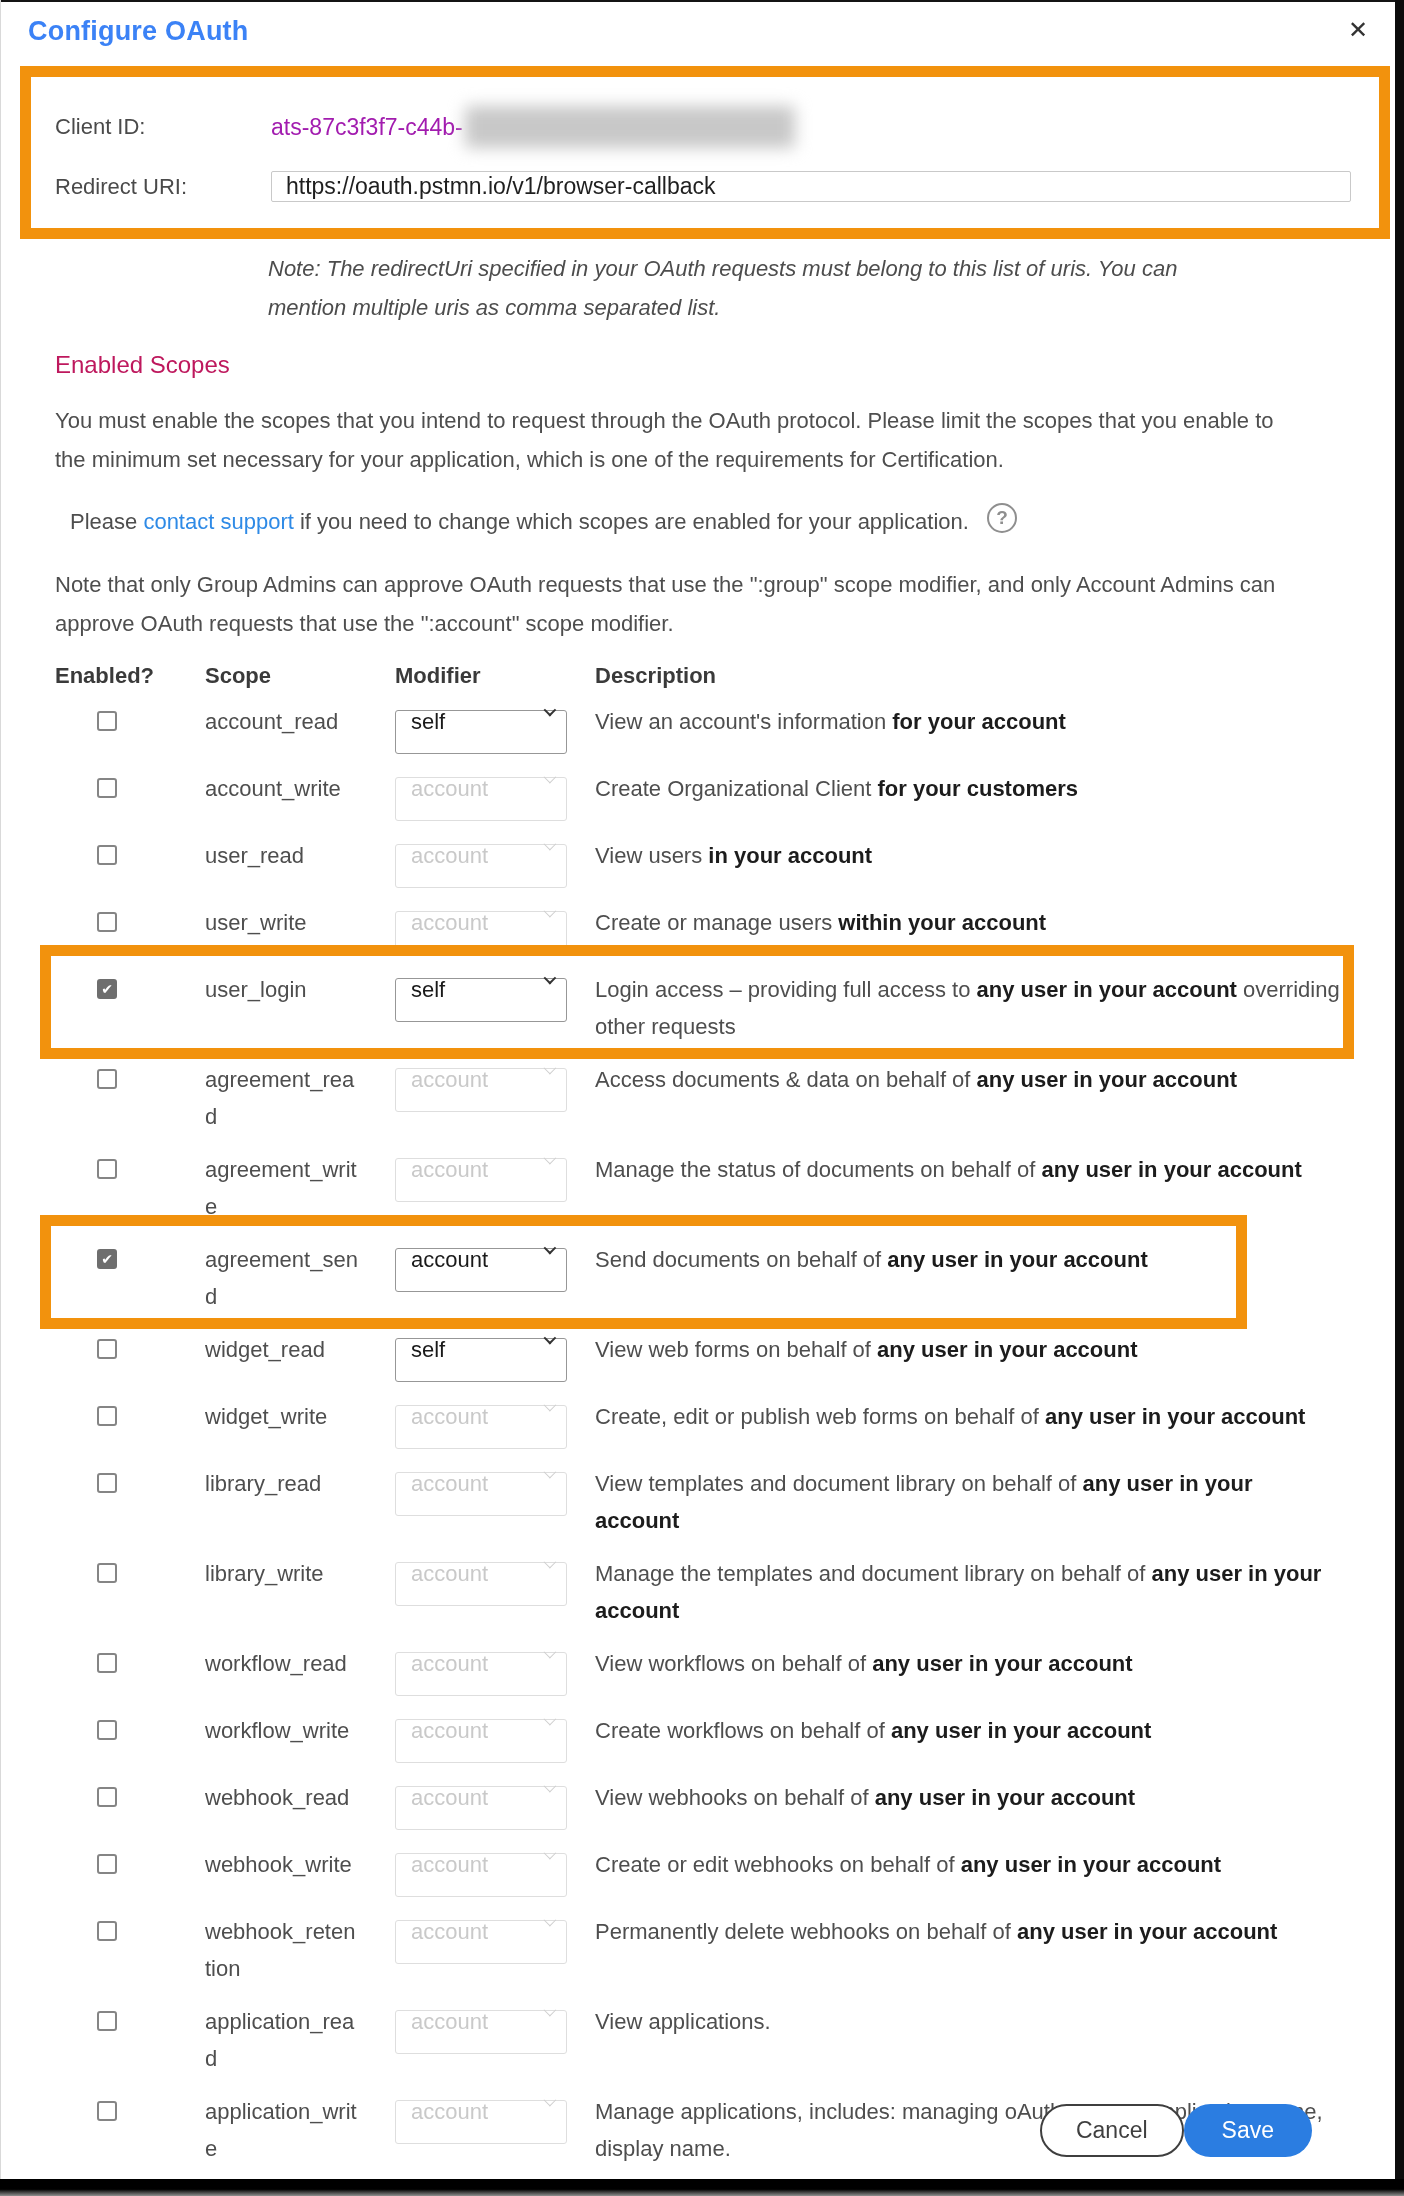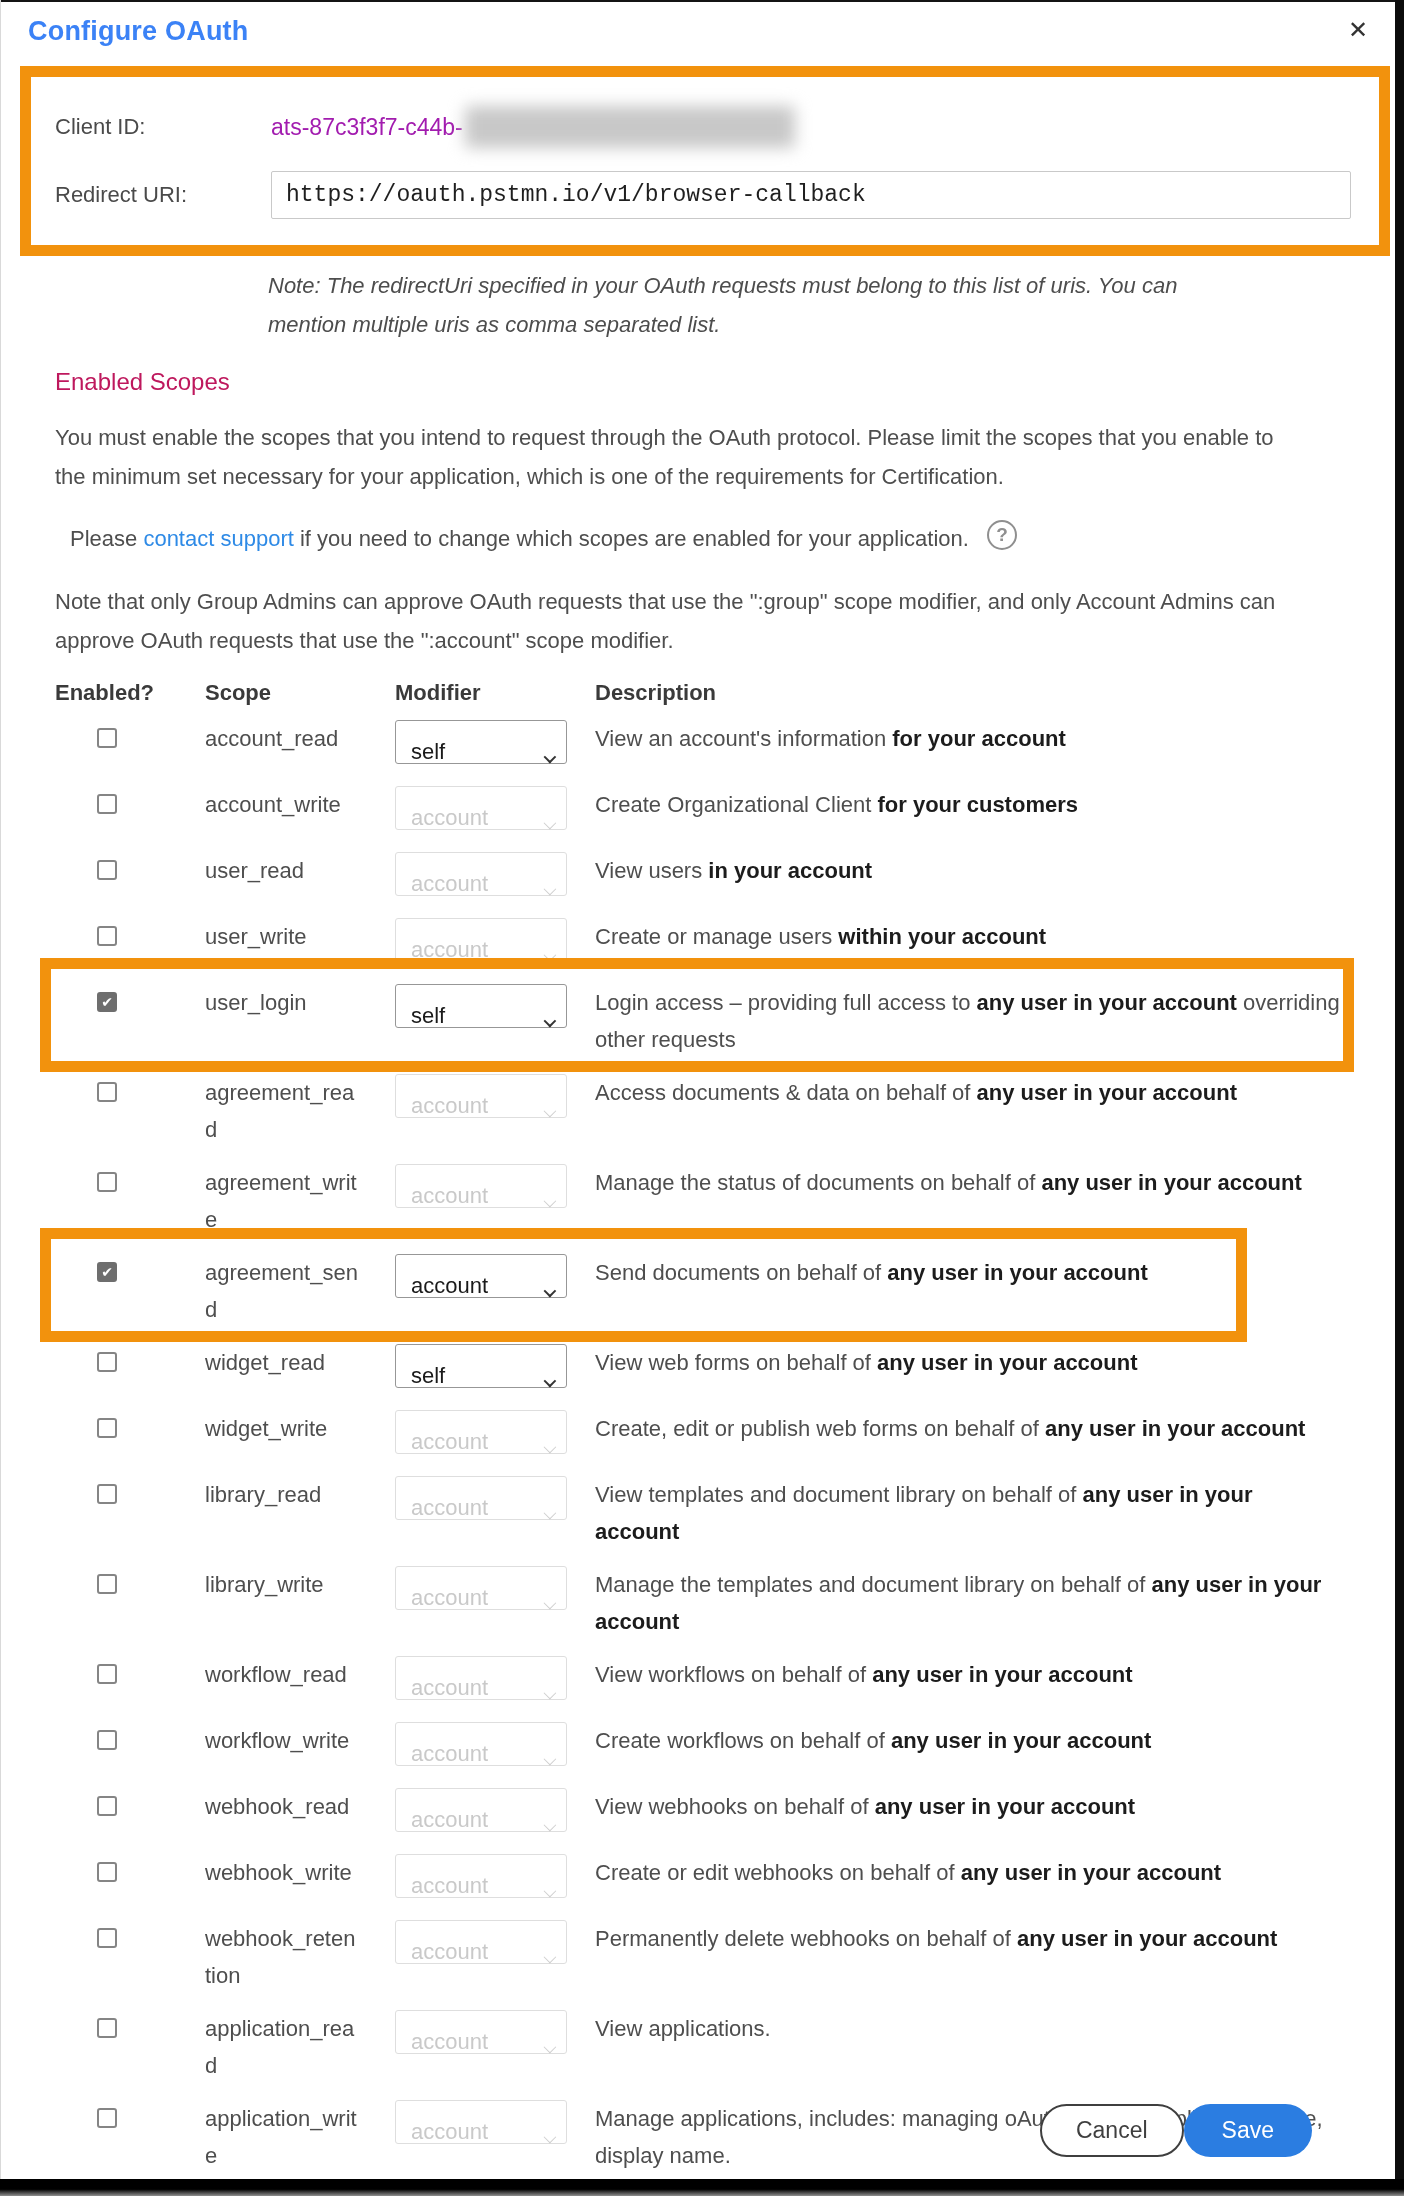--- a/index.html
+++ b/index.html
@@ -29,22 +29,22 @@
   .close{font-size:24px;color:#333;cursor:pointer;line-height:24px;margin-top:2px;margin-right:6px;}
 
   
   .fields-box{margin:19px 14px 0 20px;border:11px solid var(--orange);background:#fff;padding:20px 0 26px 24px;}
   .frow{display:flex;align-items:center;}
   .frow-client{margin-bottom:14px;min-height:60px;}
   .flabel{width:216px;font-size:22px;color:#4a4a4a;flex:none;}
   .fvalue{display:flex;align-items:center;}
   .client-val{font-size:23px;color:#a21caf;}
   .redact{display:inline-block;width:330px;height:42px;background:#c8c8c8;filter:blur(8px);border-radius:4px;margin-left:2px;}
-  .uri-input{width:1080px;height:48px;border:1px solid #c9c9c9;border-radius:2px;padding:1px 14px;
-    font-family:Liberation Mono, monospace;font-size:23px;color:#1f1f1f;outline:none;background:#fff;}
+  .uri-input{width:1080px;height:31px;border:1px solid #c9c9c9;border-radius:2px;padding:1px 14px;
+    font-family:Liberation Sans, sans-serif;font-size:23px;color:#1f1f1f;outline:none;background:#fff;}
 
   .note{margin:10px 40px 0 268px;width:980px;font-style:italic;font-size:22px;line-height:39px;color:#4d4d4d;}
 
   h2{margin:24px 0 0 55px;font-size:24px;font-weight:400;color:#be185d;}
   .intro{margin:22px 55px 0 55px;width:1250px;font-size:22px;line-height:39px;}
   .support{margin:24px 0 0 70px;font-size:22px;line-height:38px;display:flex;align-items:flex-start;white-space:pre;}
   .link{color:var(--link);text-decoration:none;cursor:pointer;}
   .help{width:30px;height:30px;border:2px solid #8f8f8f;border-radius:50%;display:inline-flex;
     align-items:center;justify-content:center;color:#8f8f8f;font-weight:700;font-size:19px;margin-left:18px;flex:none;cursor:pointer;}
   .admins{margin:24px 55px 0 55px;width:1230px;font-size:22px;line-height:39px;}
@@ -58,22 +58,22 @@
   .c2{width:190px;flex:none;padding-right:35px;word-break:break-all;color:#4e4e4e;}
   .c3{width:200px;flex:none;}
   .c4{flex:1;color:#4e4e4e;}
   .c4 .b{font-weight:700;color:#1c1c1c;}
 
   .checkbox{display:flex;align-items:center;justify-content:center;width:20px;height:20px;margin:8px 0 0 42px;
     border:2px solid #858585;border-radius:3px;background:#fff;cursor:pointer;}
   .checkbox.checked{background:var(--check);border-color:var(--check);}
   .checkbox.checked::after{content:"\2714";color:#fff;font-size:14px;line-height:1;}
 
-  .mod-select{display:inline-flex;align-items:flex-end;justify-content:space-between;width:172px;height:44px;
-    border:1px solid #979797;border-radius:3px;background:#fff;padding:16px 13px 0 15px;cursor:pointer;
+  .mod-select{display:inline-flex;align-items:flex-start;justify-content:space-between;width:172px;height:44px;
+    border:1px solid #979797;border-radius:3px;background:#fff;padding:0 13px 0 15px;cursor:pointer;
     color:#1a1a1a;font-size:22px;line-height:1;}
   .chev{width:9px;height:9px;border-right:2px solid #333;border-bottom:2px solid #333;
     transform:rotate(45deg) translateY(-2px);margin-top:-4px;flex:none;}
   .mod-select.disabled{border-color:#dedede;color:#c9c9c9;cursor:default;}
   .mod-select.disabled .chev{border-color:#cfcfcf;border-width:1.5px;}
 
   
   .trow.highlighted::before{content:"";position:absolute;border:11px solid var(--orange);
     top:-26px;bottom:-14px;left:-15px;z-index:5;pointer-events:none;}
   .row-user_login.highlighted::before{right:-14px;}

